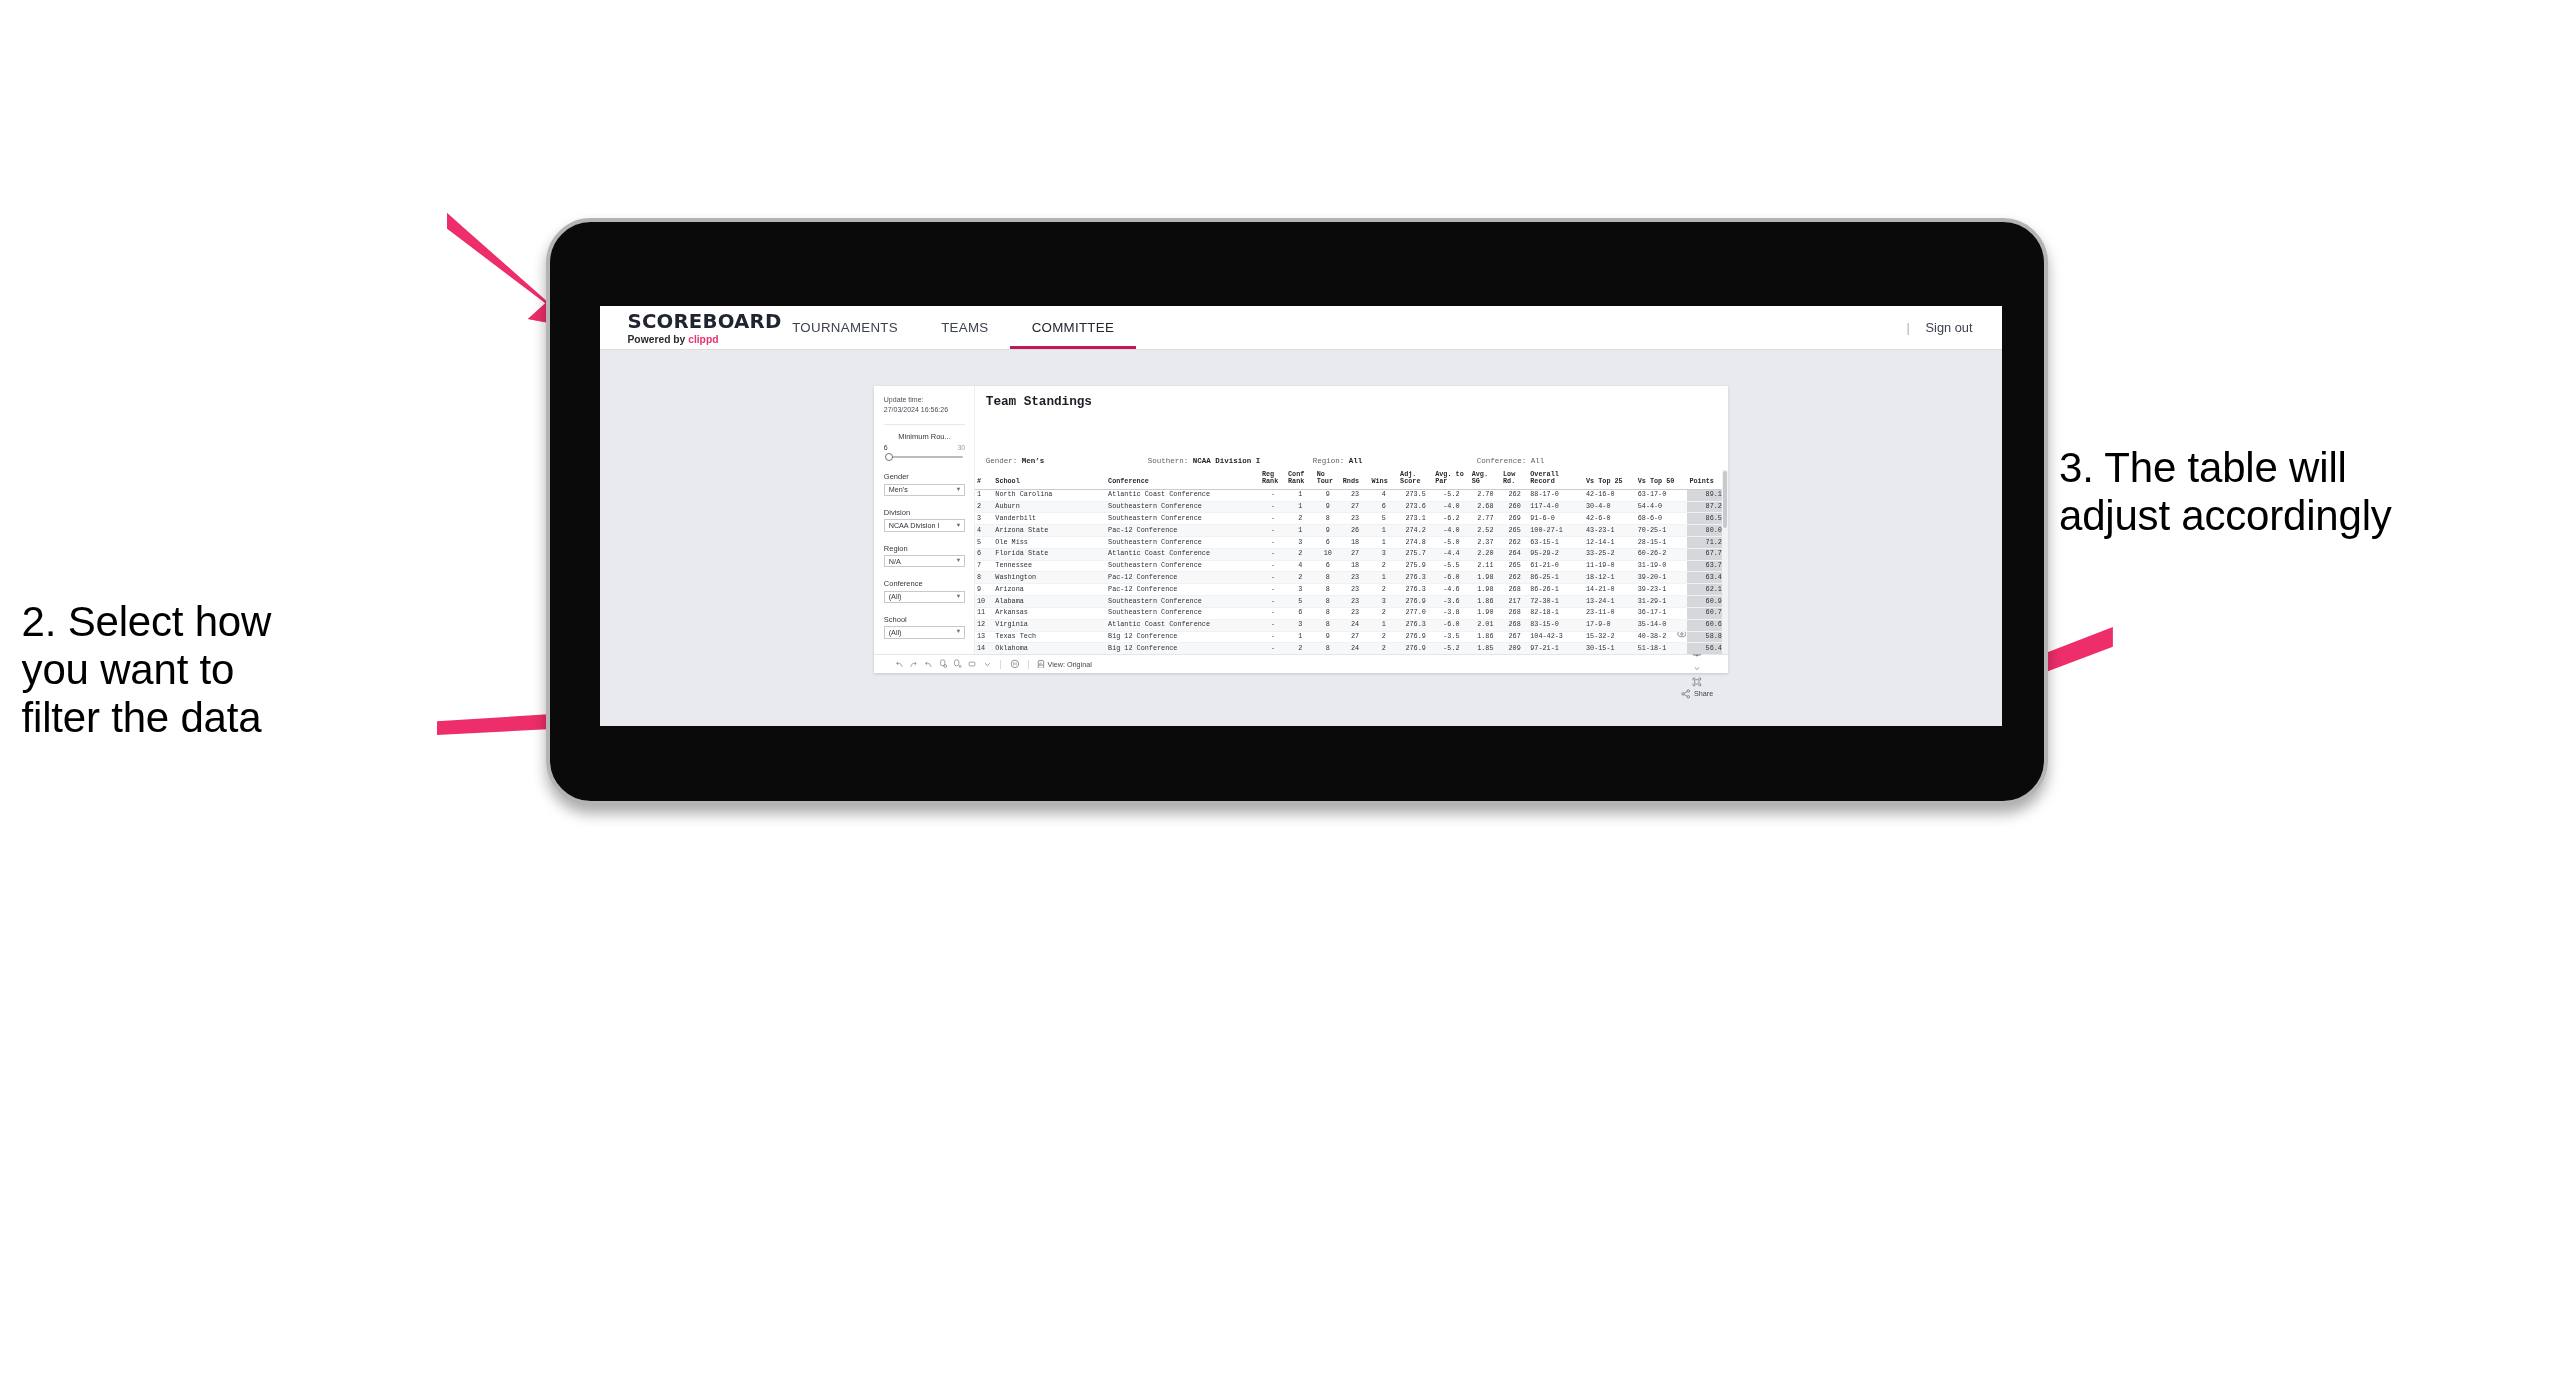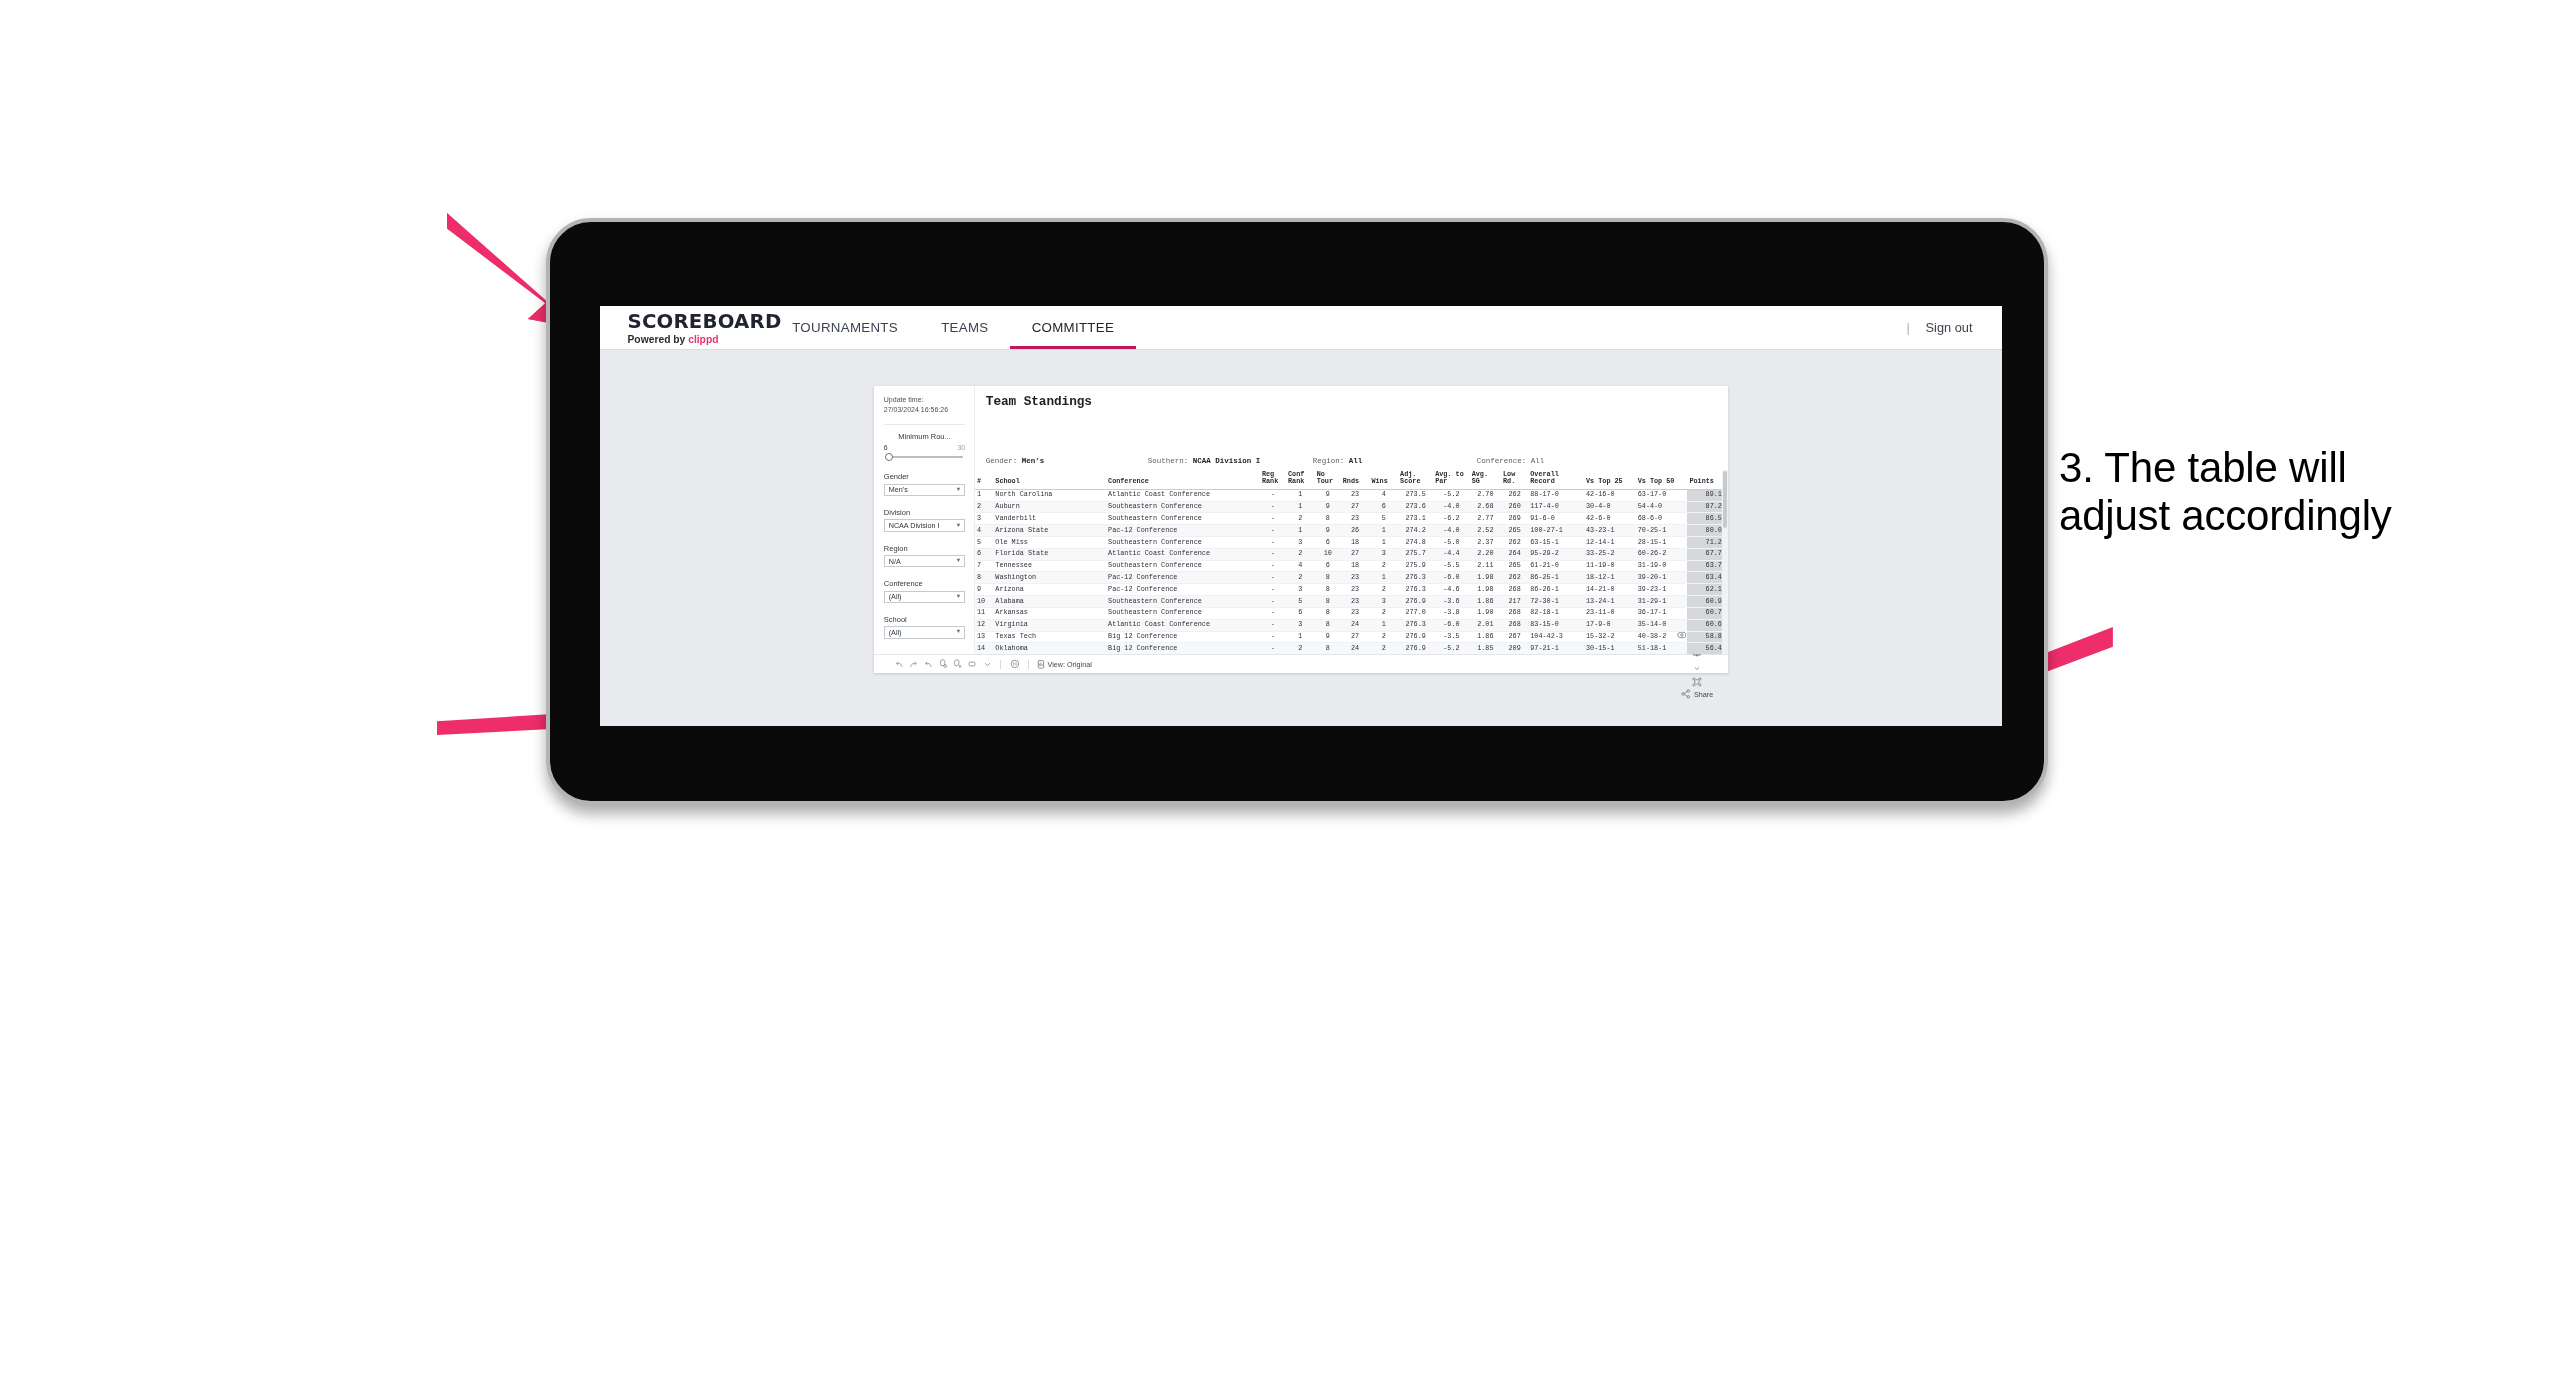--- a/index.html
+++ b/index.html
@@ -233,32 +233,35 @@
     font-size: 7.2px; color: #4b5057;
     gap: 0;
   }
   .tb-icon {
     width: 14.7px; height: 13.8px; display: flex;
     align-items: center; justify-content: center;
     color: #7a7f86; cursor: pointer;
   }
   .tb-sep { width: 1px; height: 8.8px; background: #d9dbde; margin: 0 5.9px; }
   .tb-item {
-    display: flex; align-items: flex-end; gap: 2.9px;
+    display: flex; align-items: flex-start; gap: 2.9px;
     cursor: pointer; padding: 0 2px; color: #3f444b;
   }
   .tb-right { margin-left: auto; display: flex; align-items: center; flex-direction: column; }
   .tb-label { font-size: 7.2px; }
 </style>
 </head>
 <body>
 
 <div id="page">
 
 
+  <div class="annot annot-2">2. Select how
+you want to
+filter the data</div>
 
   <div class="annot annot-3">3. The table will
 adjust accordingly</div>
 
   <svg class="arrow" style="left:447px; top:201px;" width="177" height="128" viewBox="0 0 180 130">
     <g fill="#ED2E6A">
       <polygon points="0,12 104,104 116,84 128,128 82,120 100,104 0,28"></polygon>
       <path d="M0,12 L100,104 L118,85 L129,129 L83,120 L101,103 L0,28 Z"></path>
     </g>
   </svg>

